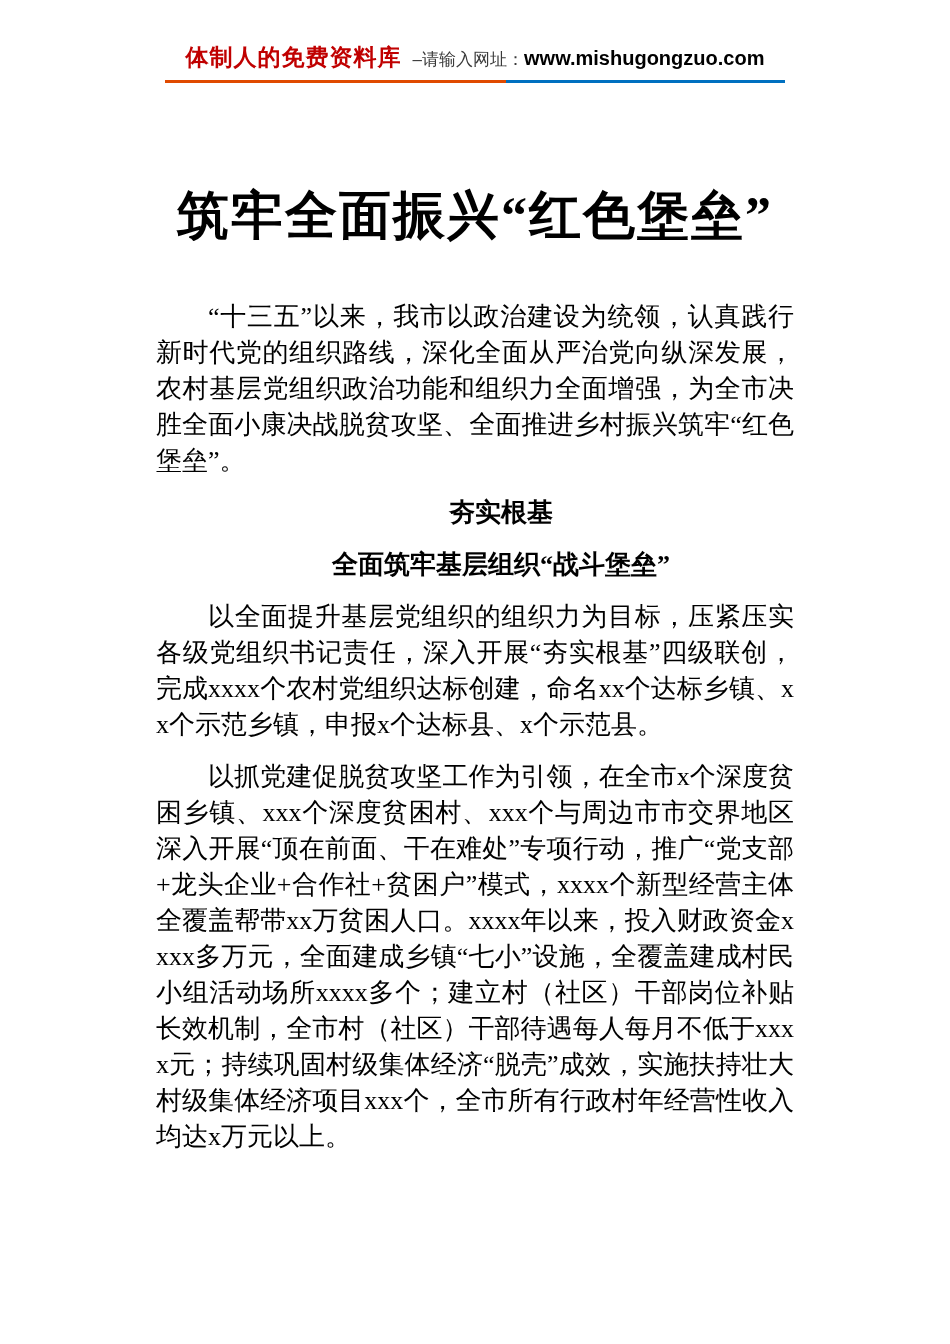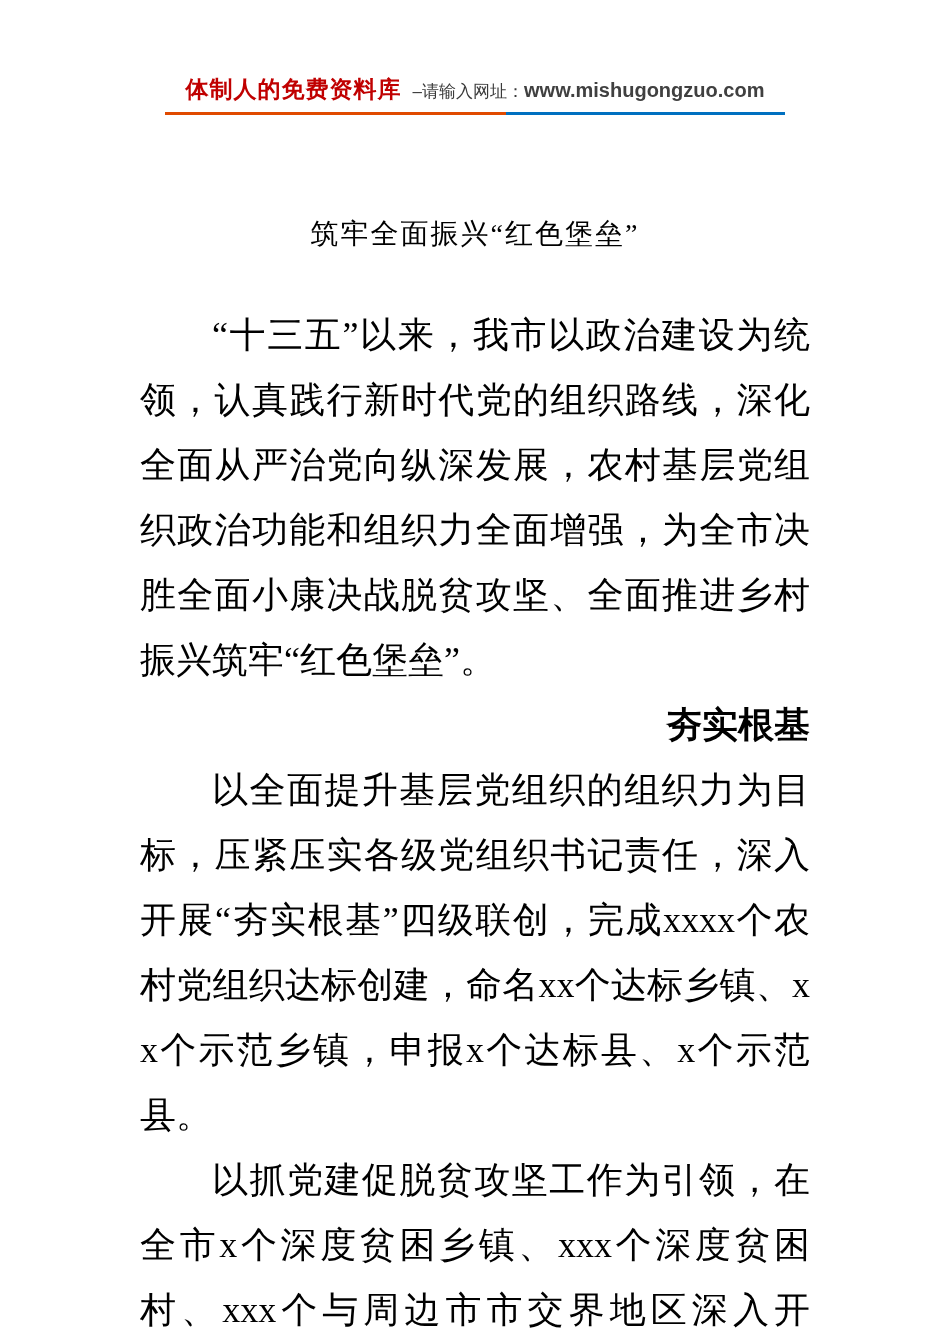--- a/index.html
+++ b/index.html
@@ -11,21 +11,21 @@
     width: 950px;
     height: 1344px;
     font-family: "Liberation Serif", serif;
     color: #000000;
     overflow: hidden;
   }
   .page {
     box-sizing: border-box;
     width: 950px;
     height: 1344px;
-    padding: 74px 140px 0 140px;
+    padding: 42px 140px 0 140px;
   }
   
   .site-header {
     display: flex;
     justify-content: center;
     align-items: baseline;
     white-space: nowrap;
     font-family: "Liberation Sans", sans-serif;
   }
   .brand {
@@ -33,58 +33,58 @@
     font-weight: bold;
     font-size: 23px;
     letter-spacing: 1px;
   }
   .hint {
     color: #3a3a3a;
     font-size: 17px;
     margin-left: 11px;
   }
   .url {
-    color: #404040;
+    color: #000000;
     font-weight: bold;
     font-size: 20px;
     text-decoration: none;
     cursor: pointer;
   }
   .header-rule {
     width: 620px;
     height: 3px;
     margin: 7px auto 0 auto;
     display: flex;
   }
   .rule-left  { flex: 0 0 55%; background: #e04a00; }
   .rule-right { flex: 1 1 auto; background: #0070c0; }
 
   
   .doc-title {
     margin: 102px 0 0 0;
     text-align: center;
-    font-size: 28px;
-    font-weight: normal;
+    font-size: 52px;
+    font-weight: bold;
     letter-spacing: 2px;
     line-height: 1.2;
   }
   .doc-body {
     margin-top: 52px;
   }
   .para {
-    margin: 0;
-    font-size: 36px;
-    line-height: 65px;
+    margin: 16px;
+    font-size: 26px;
+    line-height: 36px;
     text-indent: 2em;
     text-align: justify;
     word-break: break-all;
   }
   .para.heading {
     font-weight: bold;
-    text-align: right;
+    text-align: center;
   }
 </style>
 </head>
 <body>
 
 <div class="page">
 
   <div class="site-header">
     <span class="brand">体制人的免费资料库</span>
     <span class="hint">–请输入网址：</span>
@@ -94,17 +94,18 @@
   <div class="header-rule">
     <span class="rule-left"></span>
     <span class="rule-right"></span>
   </div>
 
   <h1 class="doc-title">筑牢全面振兴“红色堡垒”</h1>
 
   <div class="doc-body">
       <p class="para">“十三五”以来，我市以政治建设为统领，认真践行新时代党的组织路线，深化全面从严治党向纵深发展，农村基层党组织政治功能和组织力全面增强，为全市决胜全面小康决战脱贫攻坚、全面推进乡村振兴筑牢“红色堡垒”。</p>
       <p class="para heading">夯实根基</p>
+      <p class="para heading">全面筑牢基层组织“战斗堡垒”</p>
       <p class="para">以全面提升基层党组织的组织力为目标，压紧压实各级党组织书记责任，深入开展“夯实根基”四级联创，完成xxxx个农村党组织达标创建，命名xx个达标乡镇、xx个示范乡镇，申报x个达标县、x个示范县。</p>
       <p class="para">以抓党建促脱贫攻坚工作为引领，在全市x个深度贫困乡镇、xxx个深度贫困村、xxx个与周边市市交界地区深入开展“顶在前面、干在难处”专项行动，推广“党支部+龙头企业+合作社+贫困户”模式，xxxx个新型经营主体全覆盖帮带xx万贫困人口。xxxx年以来，投入财政资金xxxx多万元，全面建成乡镇“七小”设施，全覆盖建成村民小组活动场所xxxx多个；建立村（社区）干部岗位补贴长效机制，全市村（社区）干部待遇每人每月不低于xxxx元；持续巩固村级集体经济“脱壳”成效，实施扶持壮大村级集体经济项目xxx个，全市所有行政村年经营性收入均达x万元以上。</p>
     </div>
 
 </div>
 
 </body></html>

